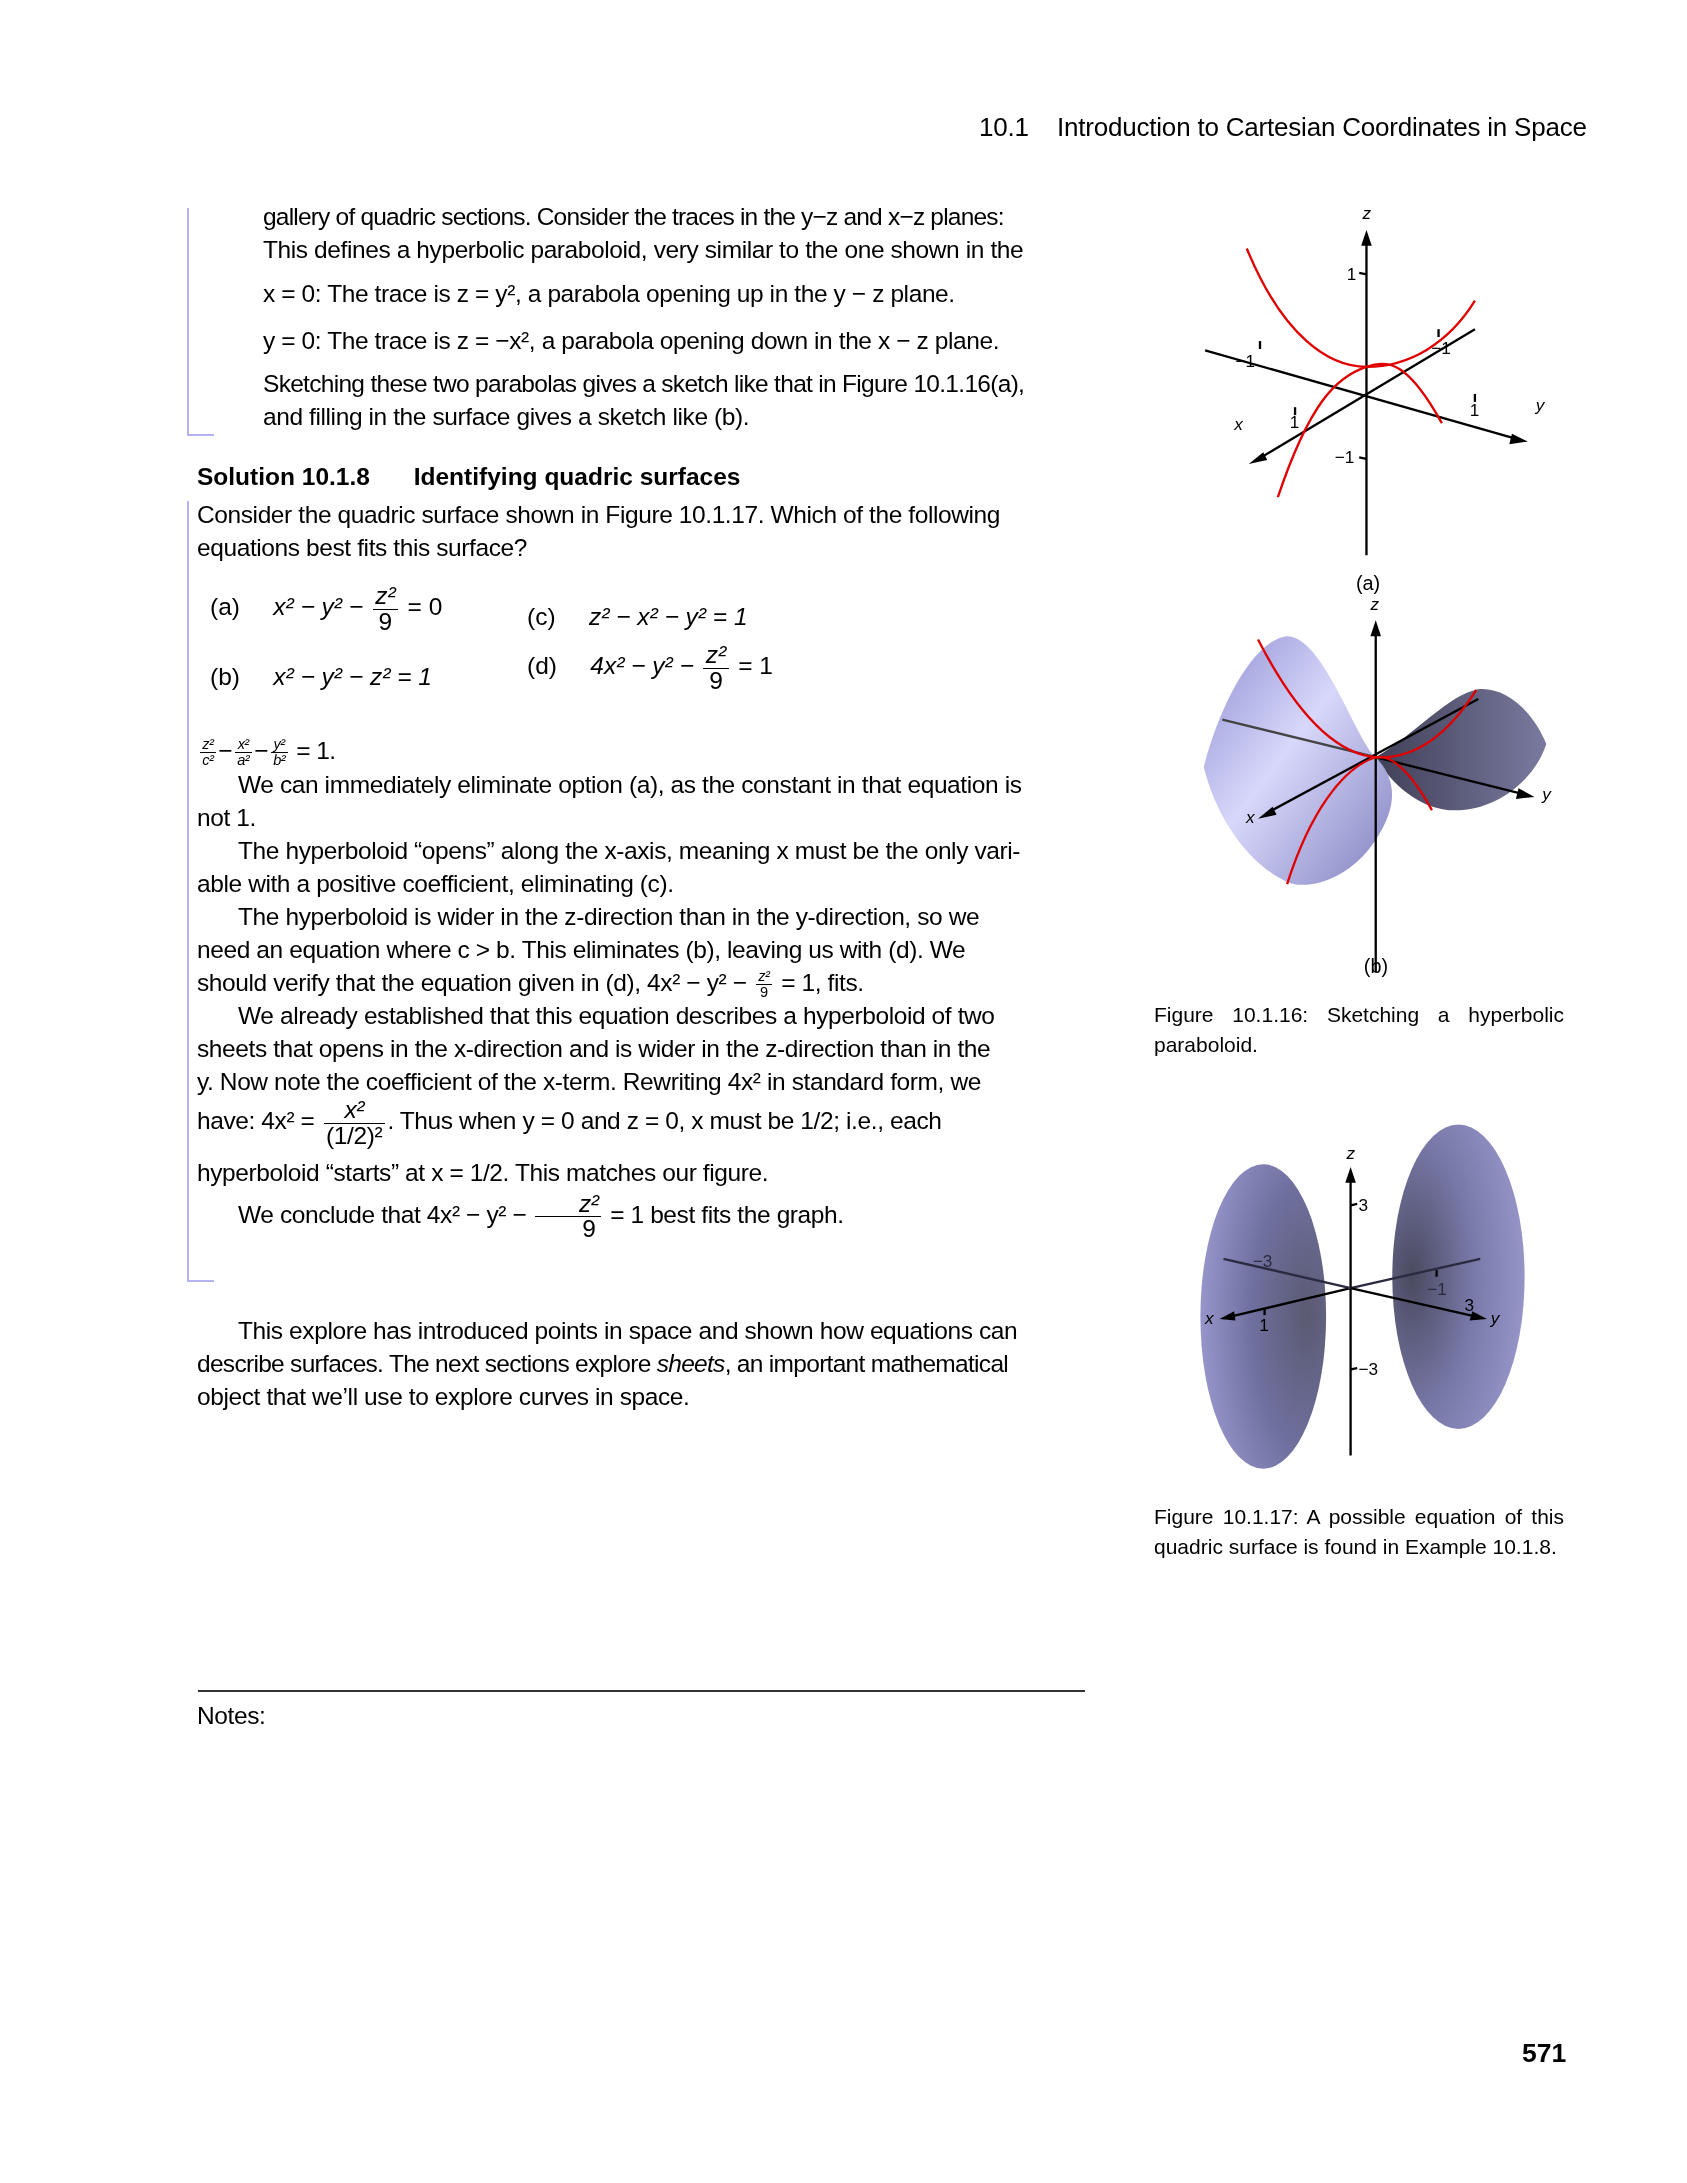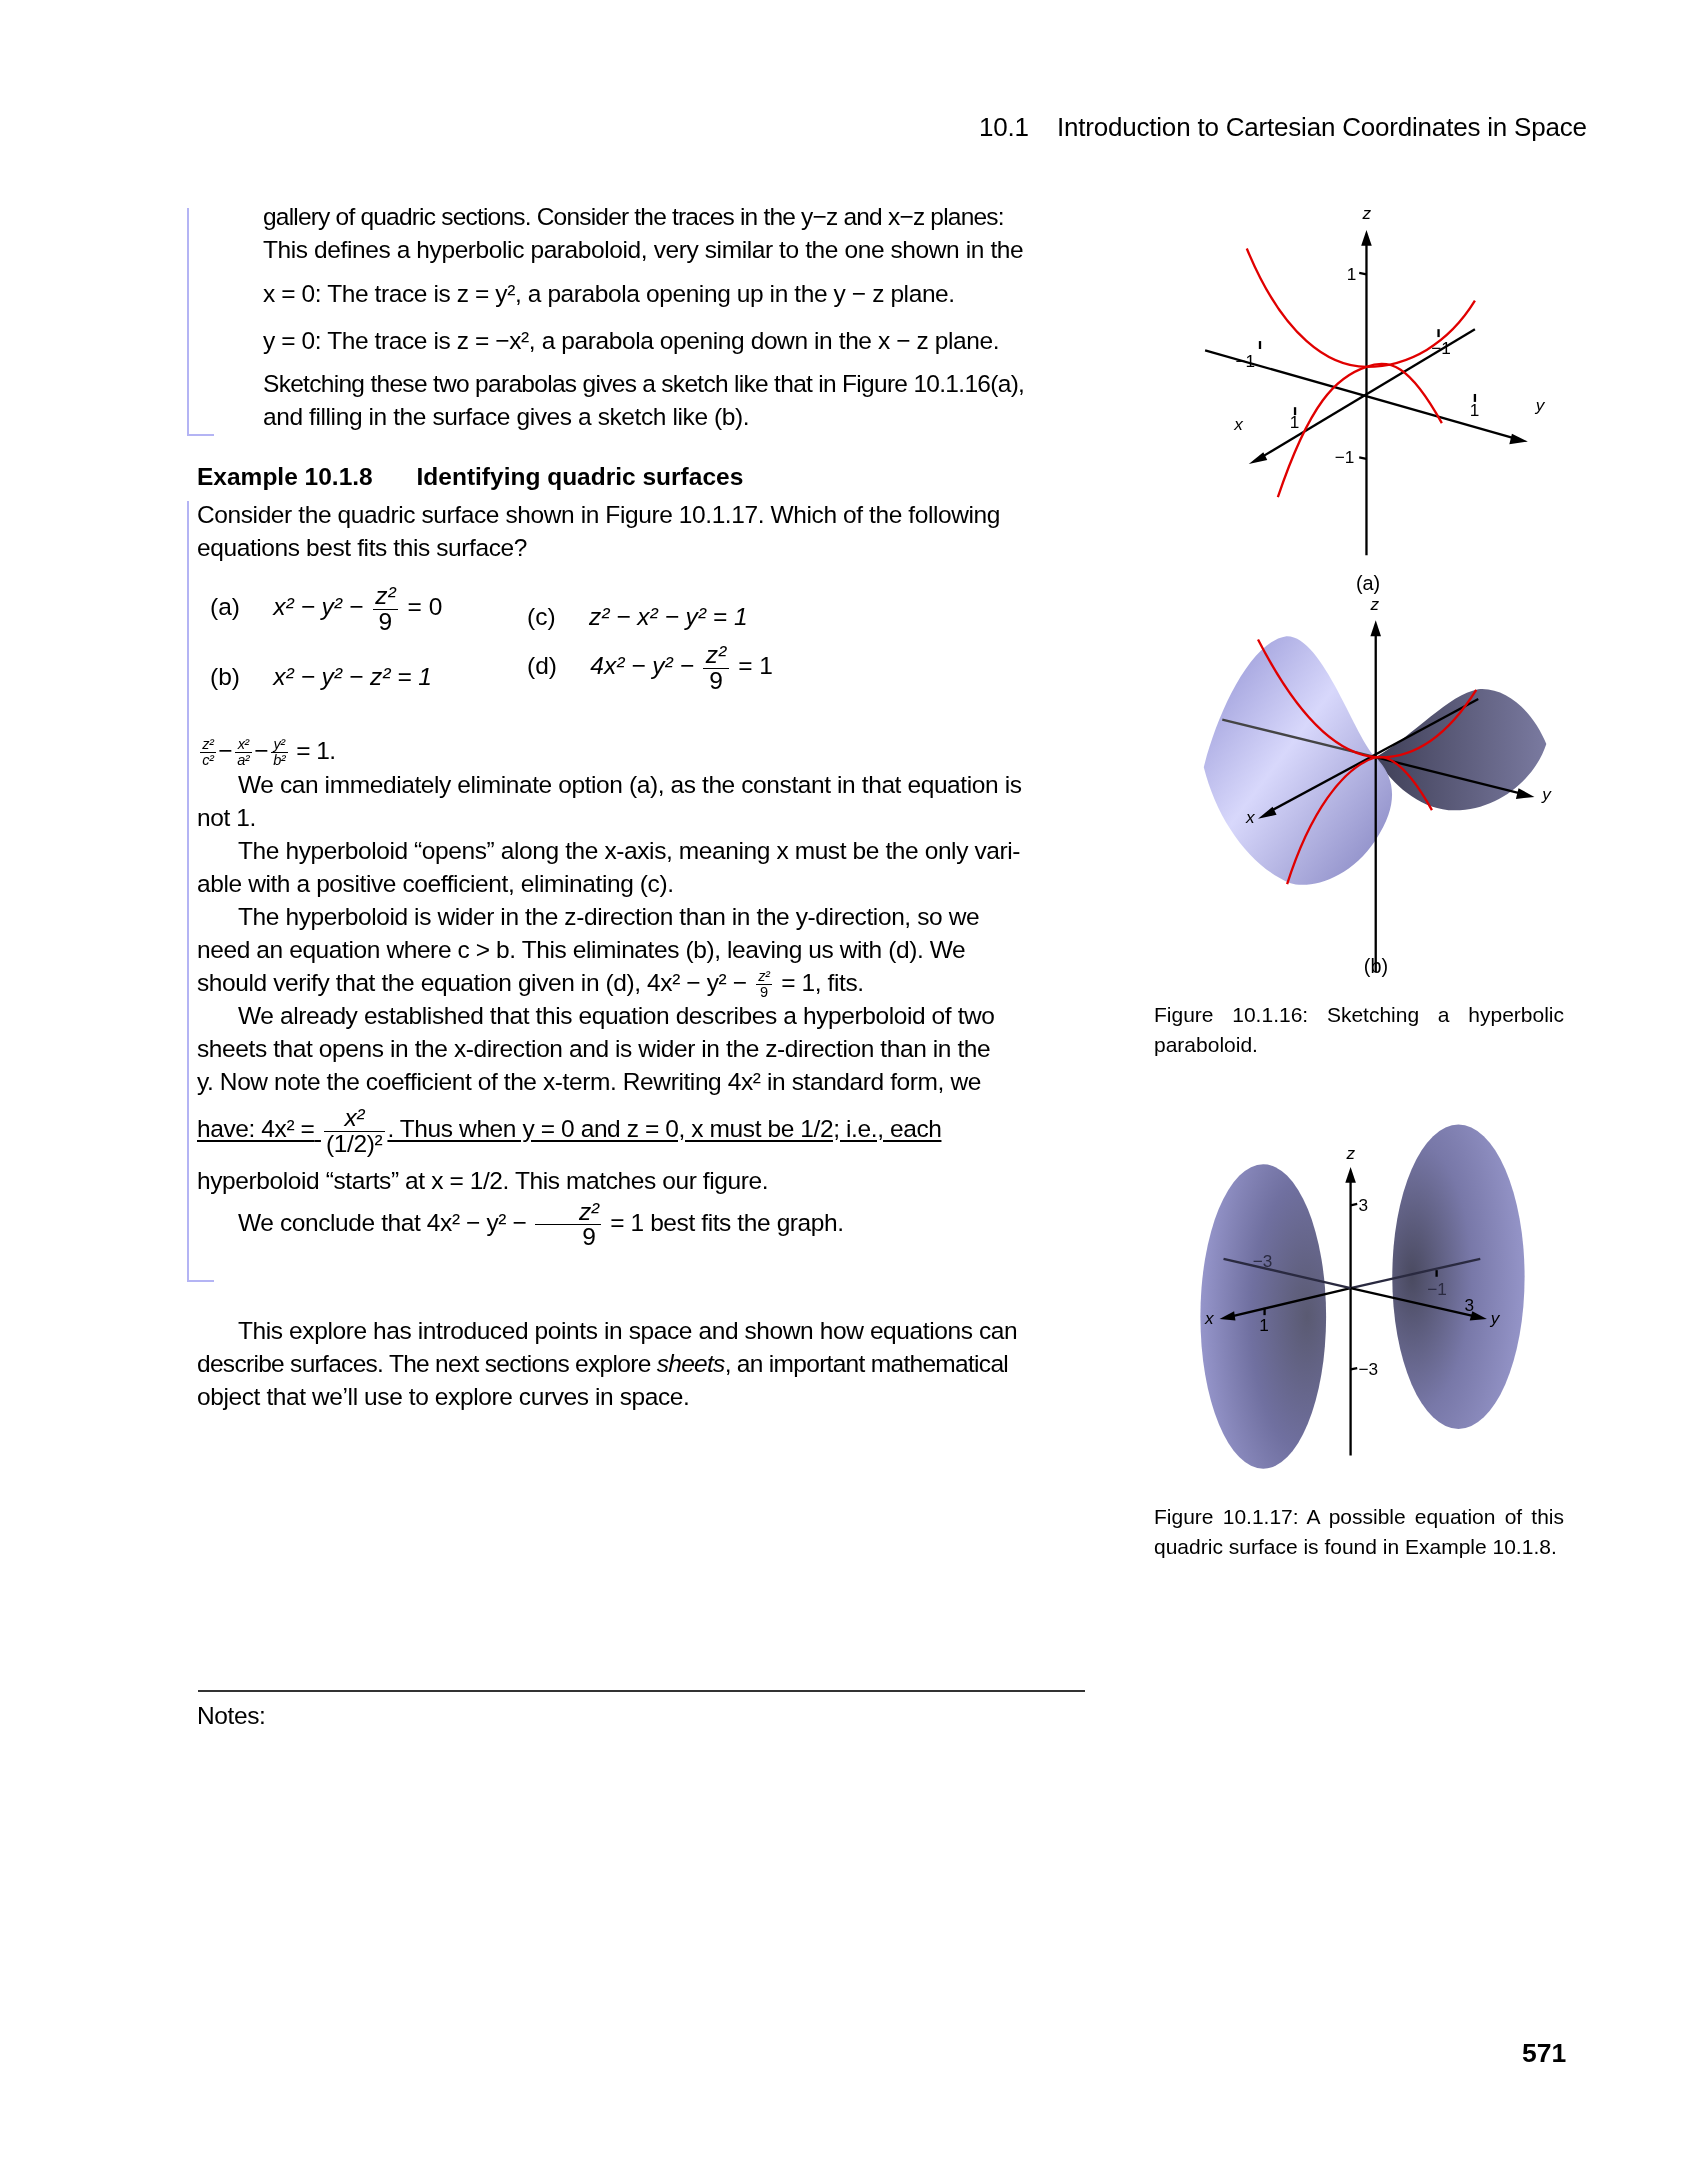--- a/index.html
+++ b/index.html
@@ -37,21 +37,21 @@
 <div class="abs main trace" style="left:263px; top:200px; width:820px;">
   <p style="letter-spacing:-0.8px;">gallery of quadric sections. Consider the traces in the y−z and x−z planes:</p>
   <p>This defines a hyperbolic paraboloid, very similar to the one shown in the</p>
   <p style="margin-top:10.6px;">x = 0: The trace is z = y², a parabola opening up in the y − z plane.</p>
   <p style="margin-top:14px;">y = 0: The trace is z = −x², a parabola opening down in the x − z plane.</p>
   <p style="margin-top:10.6px; letter-spacing:-0.7px;">Sketching these two parabolas gives a sketch like that in Figure 10.1.16(a),</p>
   <p>and filling in the surface gives a sketch like (b).</p>
 </div>
 
 <div class="abs ex-title" style="left:197px; top:463px;">
-  <span>Example 10.1.8</span>
+  <span>Solution 10.1.8</span>
   <span style="margin-left:37px;">Identifying quadric surfaces</span>
 </div>
 
 <div class="bracket" style="left:187px; top:501px; height:779px;"></div>
 
 <div class="abs main" style="left:197px; top:498px; width:887px;">
   <p>Consider the quadric surface shown in Figure 10.1.17. Which of the following</p>
   <p>equations best fits this surface?</p>
 </div>
 
@@ -87,21 +87,21 @@
   <p style="text-indent:41px;">The hyperboloid “opens” along the x-axis, meaning x must be the only vari-</p>
   <p>able with a positive coefficient, eliminating (c).</p>
   <p style="text-indent:41px;">The hyperboloid is wider in the z-direction than in the y-direction, so we</p>
   <p>need an equation where c &gt; b. This eliminates (b), leaving us with (d). We</p>
   <p><span>should verify that the equation given in (d), 4x² − y² −</span>
     <span class="frac small"><span class="num mi">z²</span><span class="den">9</span></span>
     <span>= 1, fits.</span></p>
   <p style="text-indent:41px;">We already established that this equation describes a hyperboloid of two</p>
   <p>sheets that opens in the x-direction and is wider in the z-direction than in the</p>
   <p>y. Now note the coefficient of the x-term. Rewriting 4x² in standard form, we</p>
-  <p style="margin-top:8px; margin-bottom:8px;text-decoration:underline;"><span>have: 4x² =</span>
+  <p style="margin-bottom:8px;"><span>have: 4x² =</span>
     <span class="frac big"><span class="num mi">x²</span><span class="den">(1/2)²</span></span><span>. Thus when y = 0 and z = 0, x must be 1/2; i.e., each</span></p>
   <p>hyperboloid “starts” at x = 1/2. This matches our figure.</p>
   <p style="text-indent:41px; margin-top:2.6px;"><span>We conclude that 4x² − y² −</span>
     <span class="frac big"><span class="num mi">z²</span><span class="den">9</span></span>
     <span>= 1 best fits the graph.</span></p>
 </div>
 
 <div class="abs main" style="left:197px; top:1314px; width:887px; text-align:justify;">
   <p style="text-indent:41px;">This explore has introduced points in space and shown how equations can</p>
   <p style="letter-spacing:-0.7px;"><span>describe surfaces. The next sections explore </span><em>sheets</em><span>, an important mathematical</span></p>

